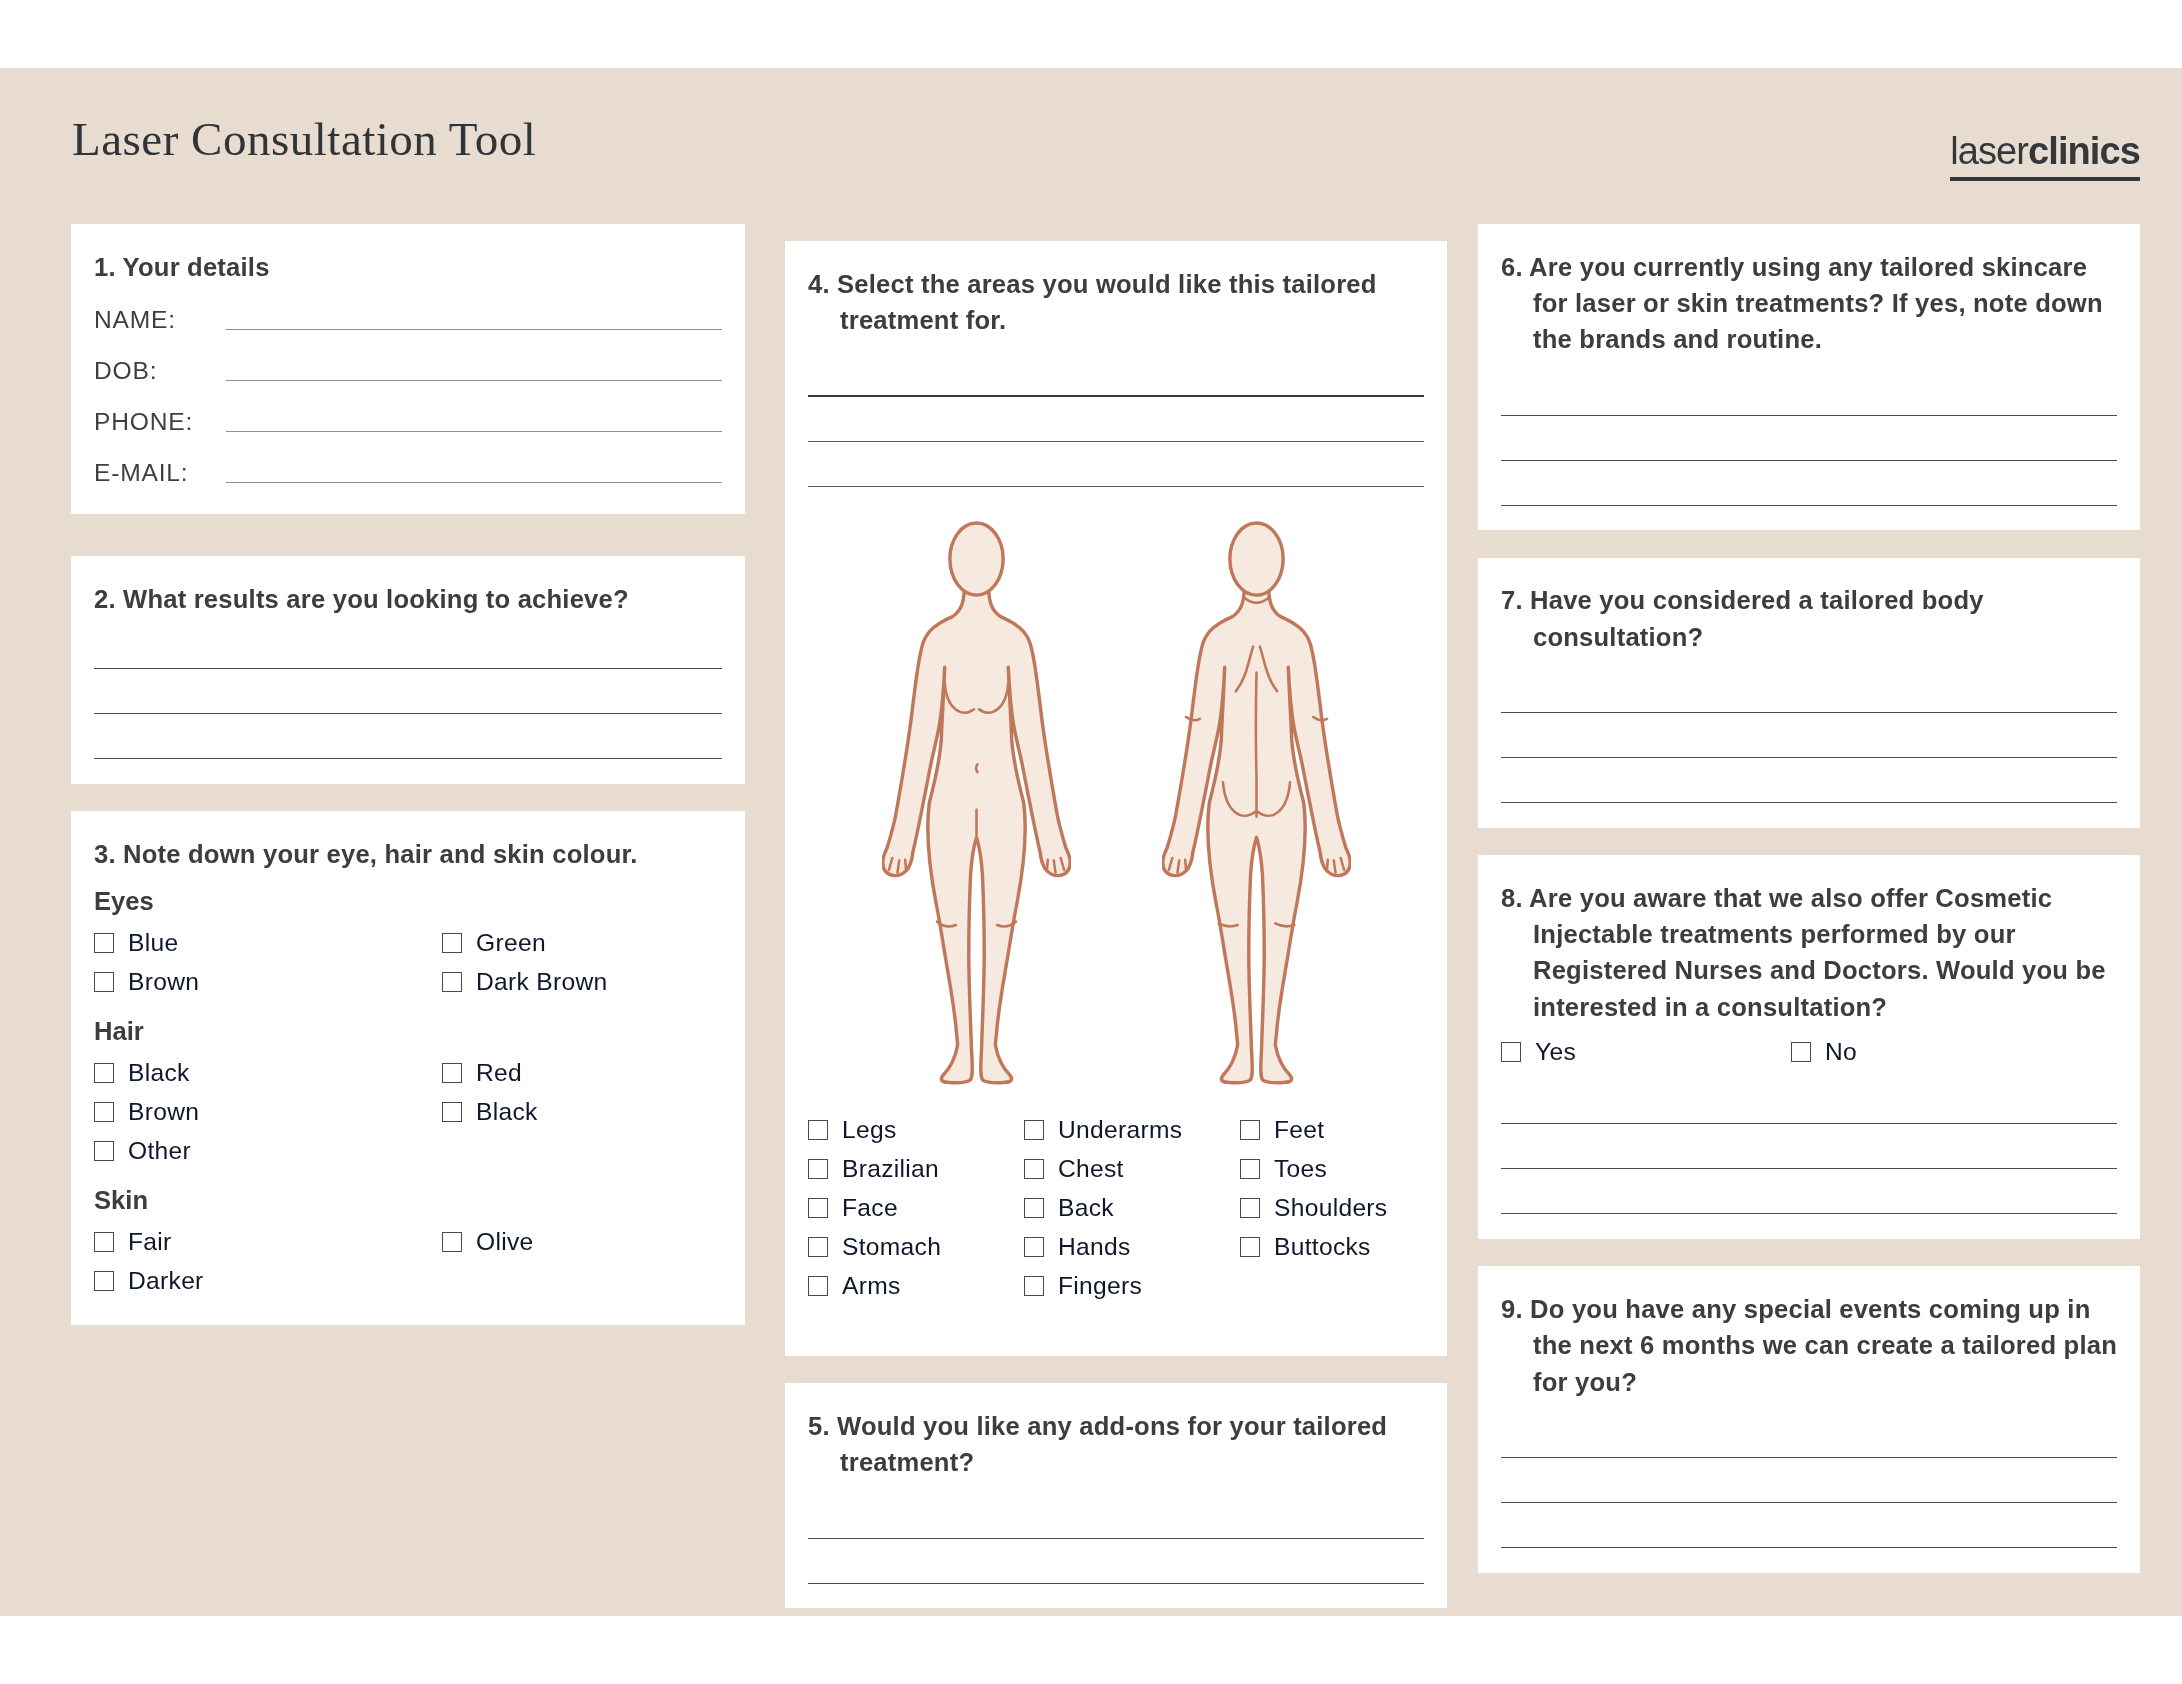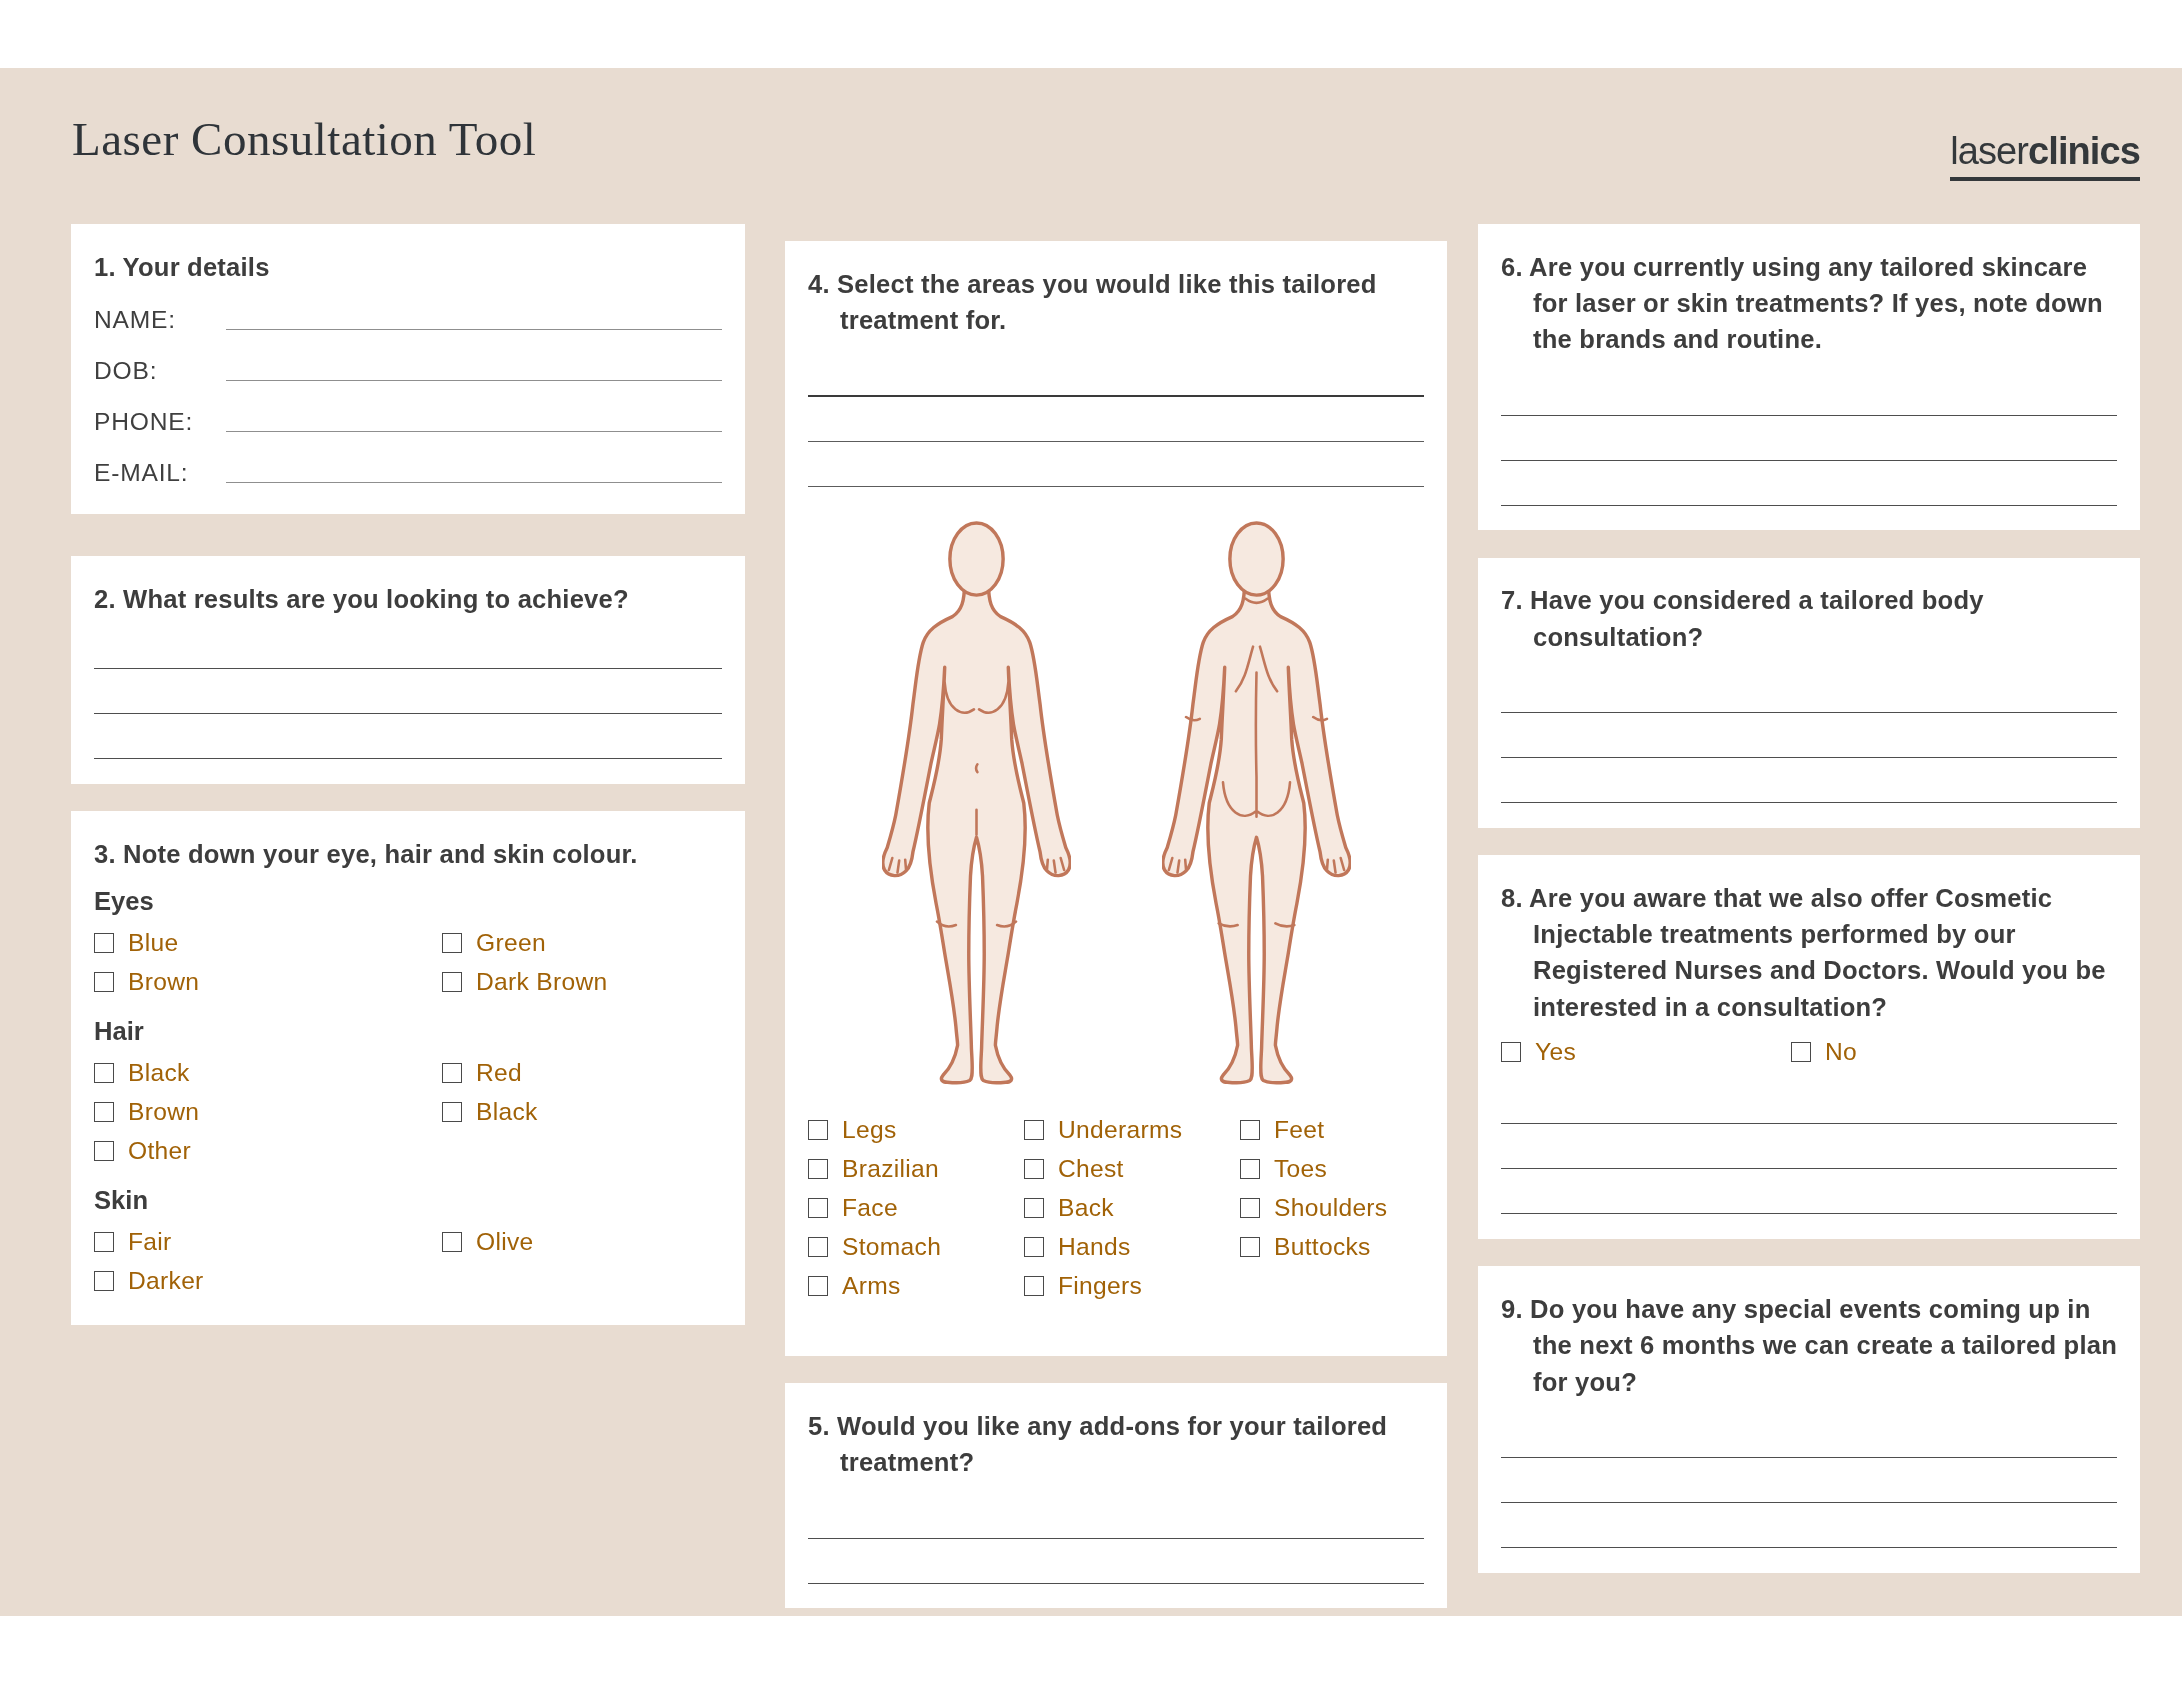--- a/index.html
+++ b/index.html
@@ -36,21 +36,21 @@
   .wline { height:44px; border-bottom:1.9px solid #4e4e4e; }
   .wline-thick { border-bottom:2.8px solid #3a3a3a; }
   .wline-thin  { border-bottom-color:#5c5c5c; }
   .mt14 { margin-top:13.2px; }
   .mt4  { margin-top:3.8px; }
 
   
   .cb  { display:flex; align-items:center; height:39px; }
   .cbx { width:20px; height:20px; border:1.9px solid #4a4a4a; background:#ffffff;
          margin-right:14px; flex:none; box-sizing:border-box; }
-  .cbl { font-size:24.6px; color:#a16207; letter-spacing:0.3px; }
+  .cbl { font-size:24.6px; color:#0f172a; letter-spacing:0.3px; }
 
   .grp { font-size:25.6px; font-weight:700; color:#3d3d3d; margin:15px 0 7.6px; }
   .optrow  { display:flex; }
   .optcol1 { width:348px; }
   .optcol2 { flex:1; }
 
   .figures { display:flex; justify-content:center; gap:91px; margin:32px 0 23px; }
   .fig { height:568px; width:189px; }
 
   .areas { display:flex; margin-top:3.8px; }

